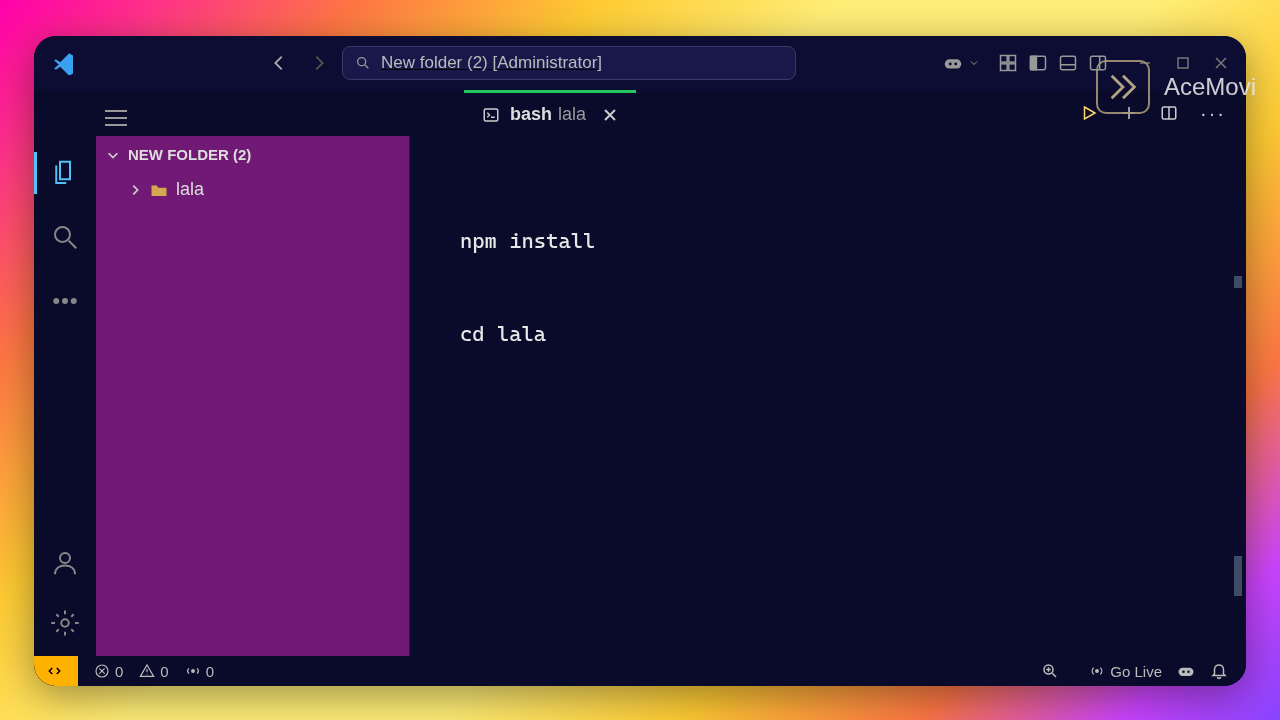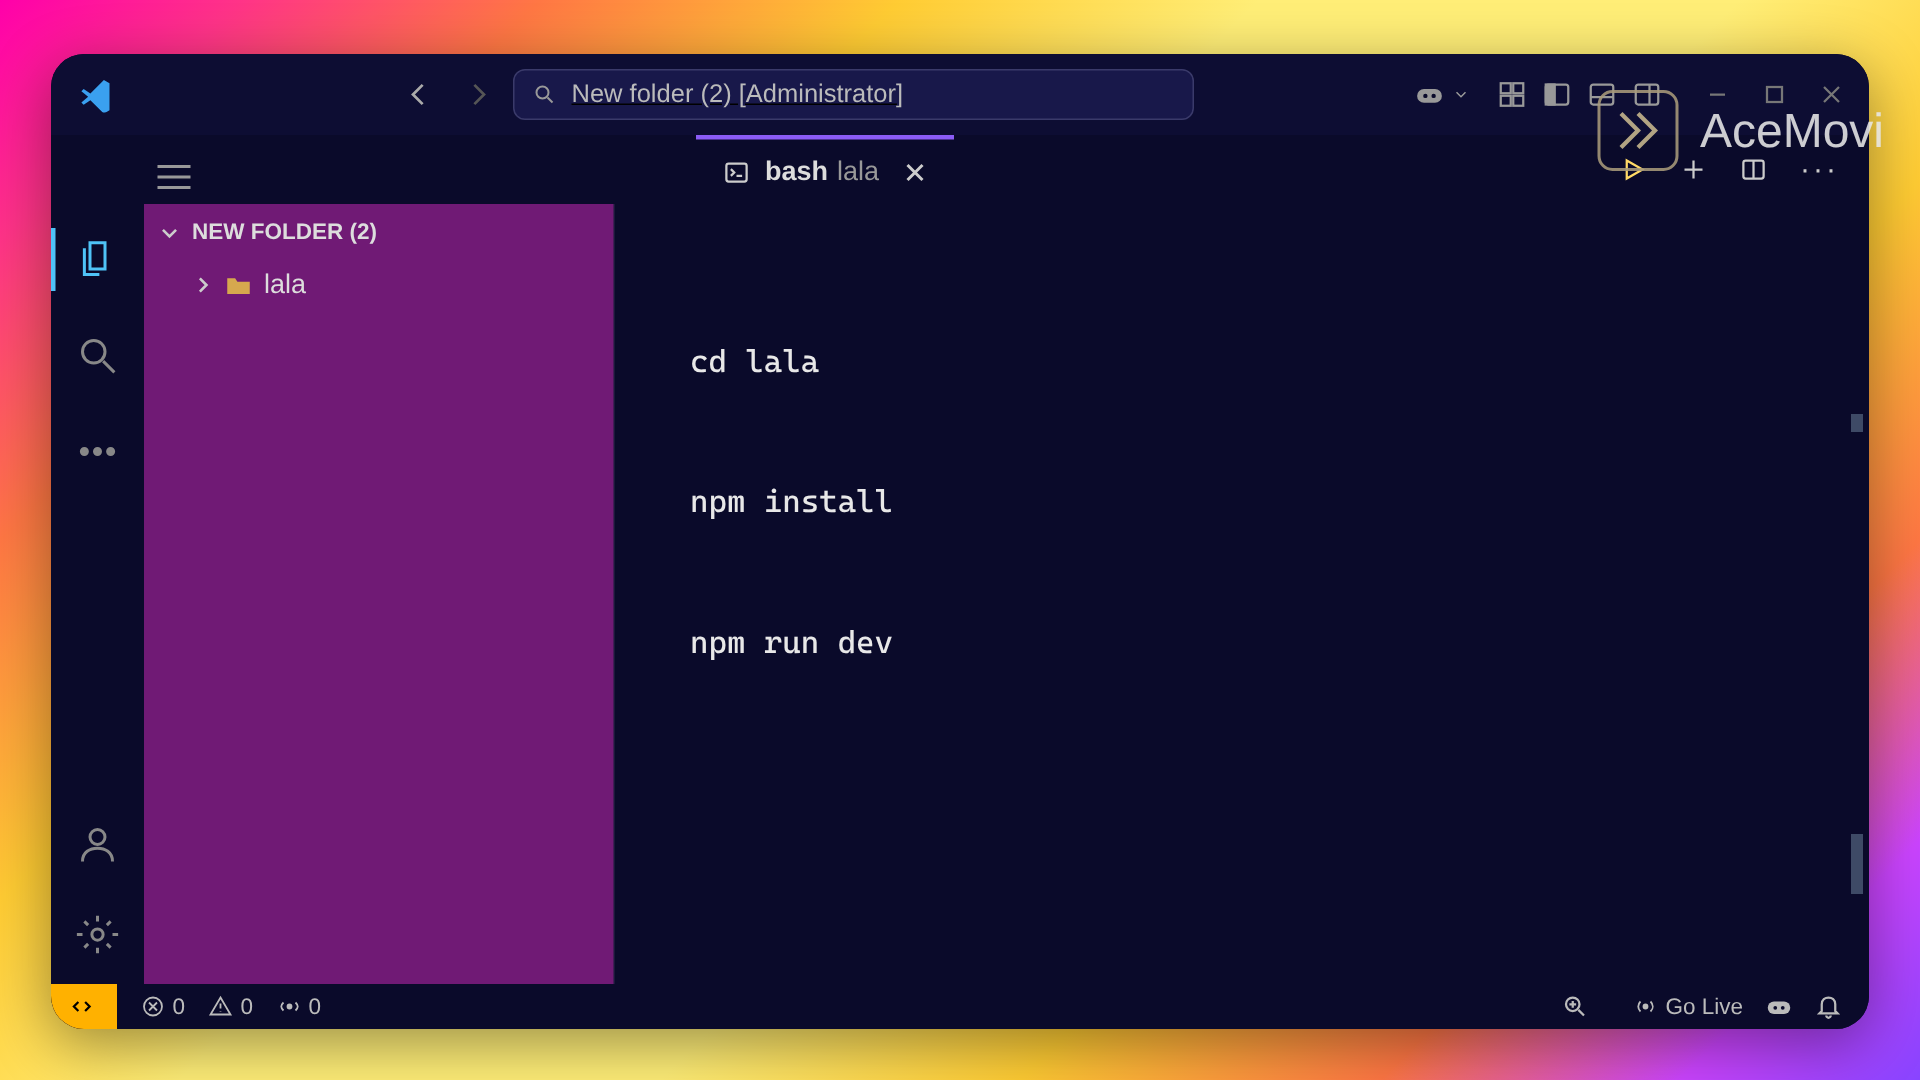--- a/index.html
+++ b/index.html
@@ -44,21 +44,21 @@
   height: 46px; display: flex; align-items: stretch; background: #0a0a2a;
   padding-left: 100px;
 }
 .hamburger-area { position: absolute; left: 62px; top: 62px; width: 40px; height: 40px;
   display: flex; align-items: center; justify-content: center; }
 .hamburger { width: 22px; height: 16px; display: flex; flex-direction: column; justify-content: space-between; }
 .hamburger span { height: 2px; background: #999; }
 .tab-spacer { flex: 0 0 330px; display: flex; align-items: center; justify-content: flex-end; padding-right: 12px; }
 .tab {
   display: flex; align-items: center; gap: 10px; padding: 0 18px;
-  background: #0a0a2a; border-top: 3px solid #8b5cf6; position: relative;
+  background: #0a0a2a; border-top: 3px solid #22c55e; position: relative;
   color: #ddd; font-size: 18px;
 }
 .tab-icon { width: 18px; height: 18px; }
 .tab-close { width: 16px; height: 16px; stroke: #ccc; stroke-width: 2; margin-left: 6px; cursor: pointer; }
 .tab-right { margin-left: auto; display: flex; align-items: center; gap: 22px; padding-right: 20px; }
 .play-icon { width: 18px; height: 18px; fill: none; stroke: #ffd966; stroke-width: 2; }
 .plus-icon, .split-icon, .dots-icon { width: 18px; height: 18px; stroke: #ccc; fill: none; stroke-width: 2; }
 
 .body-area { flex: 1; display: flex; overflow: hidden; }
 .activitybar {
@@ -104,21 +104,21 @@
   width: 44px; height: 30px; background: #ffb100; display: flex; align-items: center; justify-content: center;
 }
 .remote-badge svg { width: 18px; height: 18px; stroke: #000; fill: none; stroke-width: 2; }
 .status-item { display: flex; align-items: center; gap: 5px; margin-left: 16px; }
 .status-item svg { width: 16px; height: 16px; stroke: #bbb; fill: none; stroke-width: 1.8; }
 .status-right { margin-left: auto; display: flex; align-items: center; gap: 14px; padding-right: 18px; }
 
 .watermark {
   position: absolute; right: 24px; top: 60px;
   display: flex; align-items: center; gap: 14px;
-  color: #e8e8e8; font-size: 32px; font-weight: 500;
+  color: #e8e8e8; font-size: 24px; font-weight: 500;
   opacity: 0.88; pointer-events: none; z-index: 50;
 }
 .watermark-logo {
   width: 54px; height: 54px; border: 2px solid #a89a7a; border-radius: 10px;
   display: flex; align-items: center; justify-content: center;
 }
 .sb-scroll { position: absolute; right: 4px; top: 140px; width: 8px; height: 12px; background: #3e4a66; }
 .sb-scroll2 { position: absolute; right: 4px; bottom: 60px; width: 8px; height: 40px; background: #3e4a66; }
 </style>
 </head>
@@ -282,23 +282,22 @@
             </svg>
           <span>lala</span>
         </div>
       </div>
       <div class="sidebar-footer">
       </div>
     </div>
 
     <div class="editor">
       <div class="term-content">
+        <div class="c-white" style="padding-left:28px">npm install</div>
         <div class="c-white" style="padding-left:28px">cd lala</div>
-        <div class="c-white" style="padding-left:28px">npm install</div>
-        <div class="c-white" style="padding-left:28px">npm run dev</div>
         <div style="height:54px"></div>
         <div>
           
           
           
           
         </div>
         
         
         

